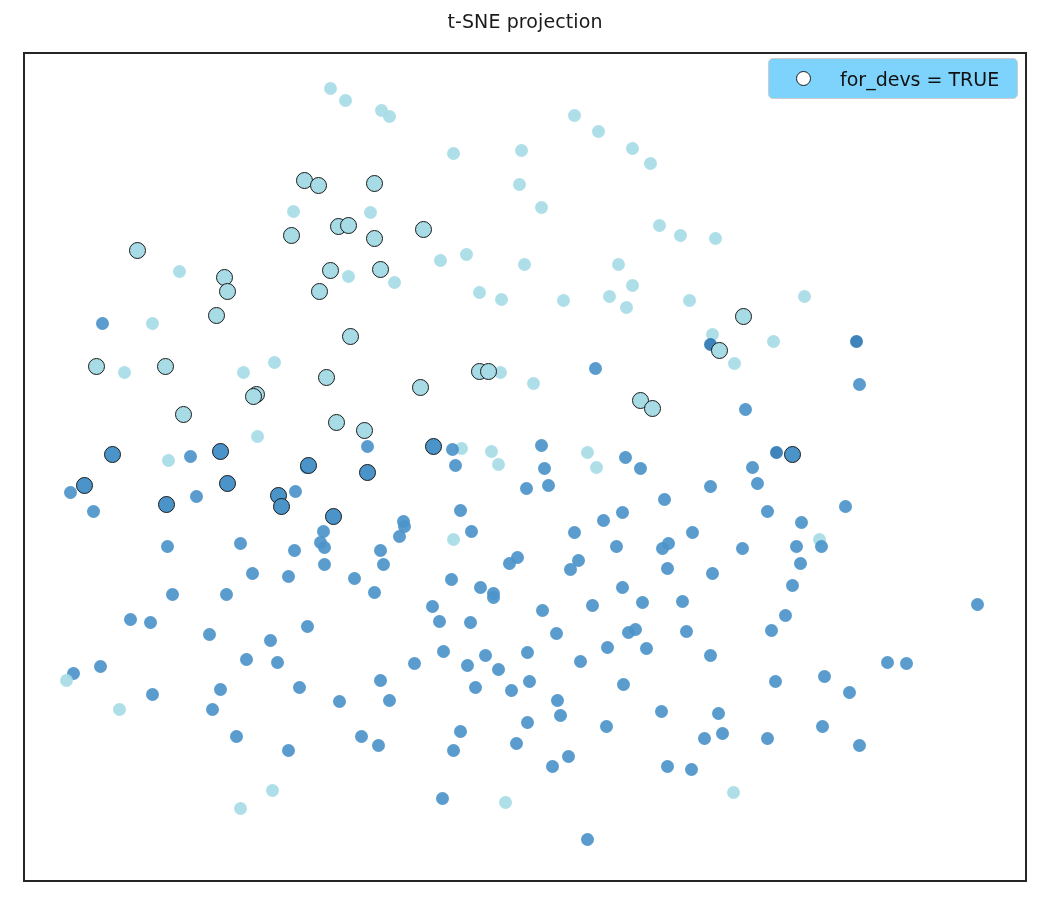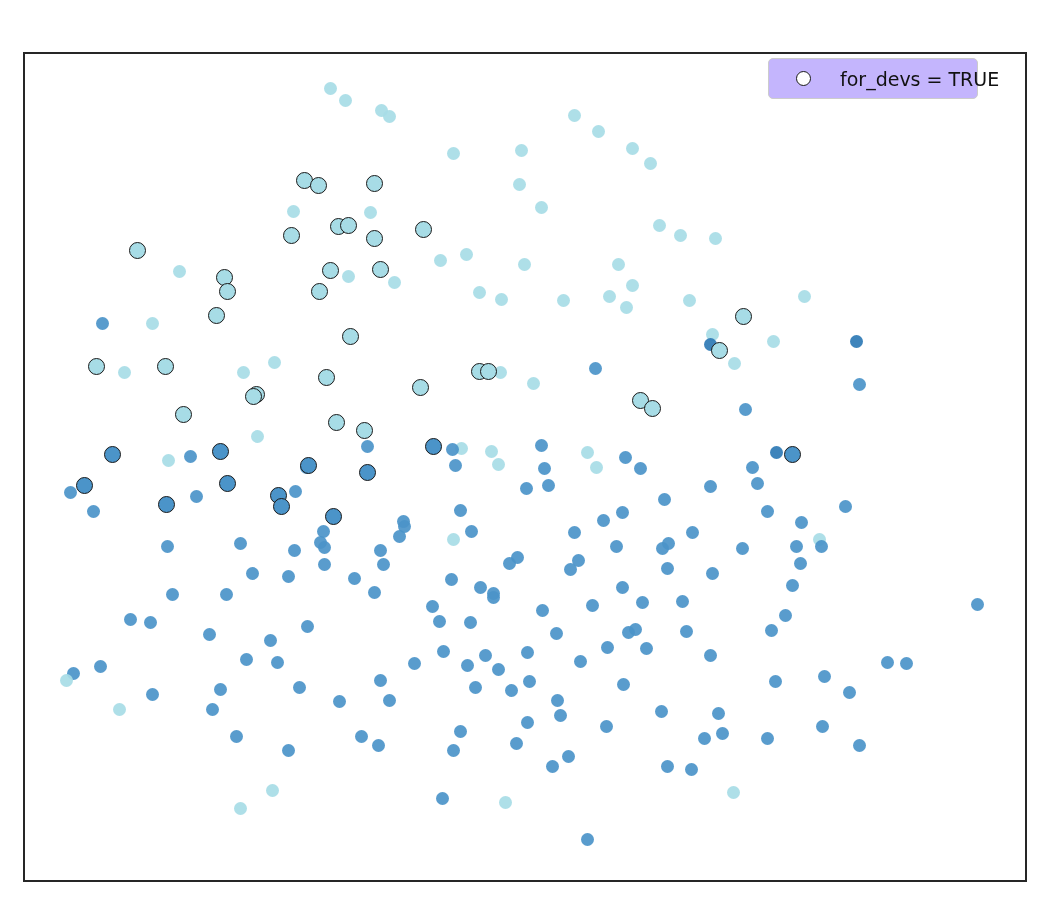--- a/index.html
+++ b/index.html
@@ -50,23 +50,23 @@
   }
   .pt {
     position: absolute;
     border-radius: 50%;
     box-sizing: border-box;
   }
   #legend-box {
     position: absolute;
     left: 768px;
     top: 58px;
-    width: 210px;
+    width: 250px;
     height: 41px;
-    background: #c4b5fd;
+    background: #7dd3fc;
     border: 1.6px solid #cccccc;
     border-radius: 5px;
     box-sizing: border-box;
     display: flex;
     align-items: center;
   }
   #legend-marker {
     width: 15px;
     height: 15px;
     border-radius: 50%;
@@ -82,20 +82,21 @@
     color: #111111;
     font-family: "DejaVu Sans", sans-serif;
     white-space: nowrap;
   }
 </style>
 </head>
 <body>
 
 <div id="figure">
 
+  <div id="chart-title">t-SNE projection</div>
 
   <div id="plot-frame">
     <div id="points-layer">
         <div class="pt" style="left: 299.277px; top: 28.3313px; width: 13px; height: 13px; background: rgb(167, 220, 230); border: none; opacity: 0.92;"></div>
         <div class="pt" style="left: 314.217px; top: 40.2735px; width: 13px; height: 13px; background: rgb(167, 220, 230); border: none; opacity: 0.92;"></div>
         <div class="pt" style="left: 350.074px; top: 50.2253px; width: 13px; height: 13px; background: rgb(167, 220, 230); border: none; opacity: 0.92;"></div>
         <div class="pt" style="left: 358.042px; top: 56.1964px; width: 13px; height: 13px; background: rgb(167, 220, 230); border: none; opacity: 0.92;"></div>
         <div class="pt" style="left: 543.301px; top: 55.2012px; width: 13px; height: 13px; background: rgb(167, 220, 230); border: none; opacity: 0.92;"></div>
         <div class="pt" style="left: 567.205px; top: 71.1241px; width: 13px; height: 13px; background: rgb(167, 220, 230); border: none; opacity: 0.92;"></div>
         <div class="pt" style="left: 421.787px; top: 93.0181px; width: 13px; height: 13px; background: rgb(167, 220, 230); border: none; opacity: 0.92;"></div>

